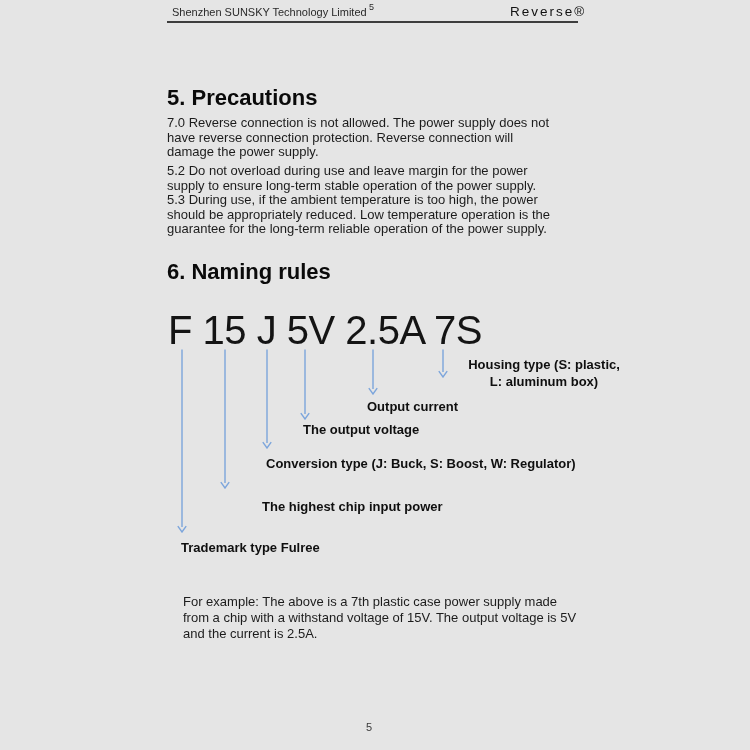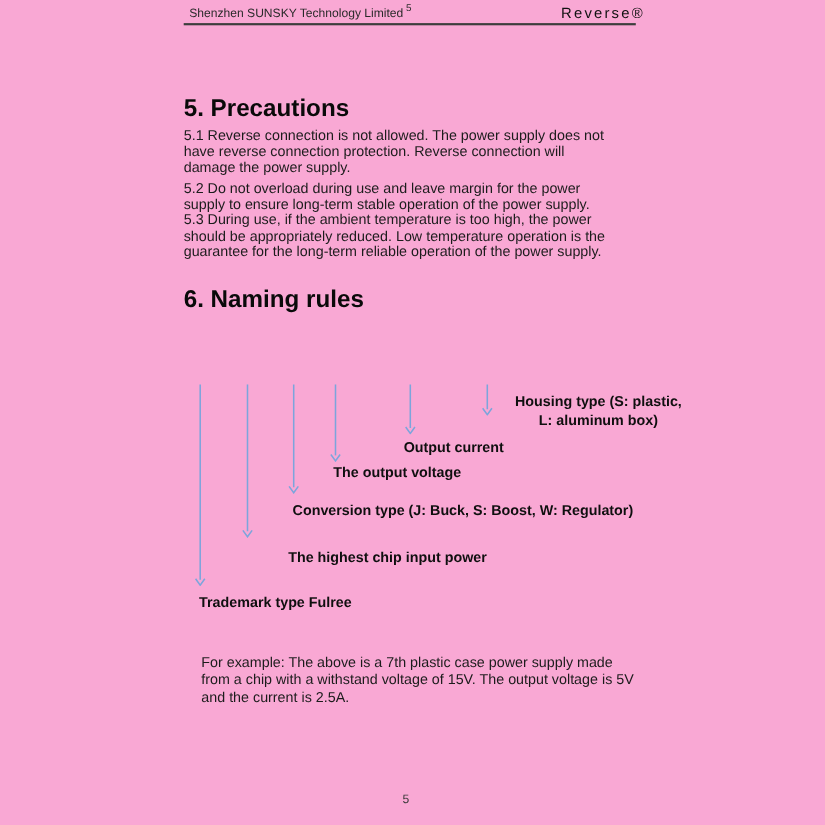--- a/index.html
+++ b/index.html
@@ -1,17 +1,17 @@
 <!DOCTYPE html>
 <html><head>
 <meta charset="utf-8">
 <style>
   html,body { margin:0; padding:0; background:#ffffff; }
   .page {
-    position:relative; width:750px; height:750px; background:#f9a8d4;
+    position:relative; width:750px; height:750px; background:#e5e5e5;
     font-family:"Liberation Sans", sans-serif; color:#1c1c1c; overflow:hidden;
   }
   .abs { position:absolute; }
 
   
   .hdr-company { left:172px; top:6px; font-size:11px; color:#2a2a2a; }
   .hdr-sup     { left:369px; top:2px; font-size:9px;  color:#2a2a2a; }
   .hdr-brand   { left:510px; top:4px; font-size:13.5px; letter-spacing:2px; color:#111; }
   .hdr-rule    { left:167px; top:21px; width:411px; height:2px; background:#3d3d3d; }
 
@@ -58,30 +58,31 @@
 <body>
 
 <div class="page">
 
   <div class="abs hdr-company">Shenzhen SUNSKY Technology Limited</div>
   <div class="abs hdr-sup">5</div>
   <div class="abs hdr-brand">Reverse®</div>
   <div class="abs hdr-rule"></div>
 
   <div class="abs sec-heading" id="h-precautions">5. Precautions</div>
-  <div class="abs body-text" id="para-51">5.1 Reverse connection is not allowed. The power supply does not
+  <div class="abs body-text" id="para-51">7.0 Reverse connection is not allowed. The power supply does not
 have reverse connection protection. Reverse connection will
 damage the power supply.</div>
   <div class="abs body-text" id="para-52">5.2 Do not overload during use and leave margin for the power
 supply to ensure long-term stable operation of the power supply.</div>
   <div class="abs body-text" id="para-53">5.3 During use, if the ambient temperature is too high, the power
 should be appropriately reduced. Low temperature operation is the
 guarantee for the long-term reliable operation of the power supply.</div>
 
   <div class="abs sec-heading" id="h-naming">6. Naming rules</div>
+  <div class="abs naming-code">F 15 J 5V 2.5A 7S</div>
 
   <svg class="arrow" style="left:176px; top:349px;" width="12" height="184" viewBox="0 0 12 184">
     <line x1="6" y1="0.5" x2="6" y2="178" stroke="#7CA5DC" stroke-width="1.4"></line>
     <polyline points="1.8,177.2 6,183 10.2,177.2" fill="none" stroke="#7CA5DC" stroke-width="1.4"></polyline>
   </svg>
   <svg class="arrow" style="left:219px; top:349px;" width="12" height="140" viewBox="0 0 12 140">
     <line x1="6" y1="0.5" x2="6" y2="134" stroke="#7CA5DC" stroke-width="1.4"></line>
     <polyline points="1.8,133.2 6,139 10.2,133.2" fill="none" stroke="#7CA5DC" stroke-width="1.4"></polyline>
   </svg>
   <svg class="arrow" style="left:261px; top:349px;" width="12" height="100" viewBox="0 0 12 100">

